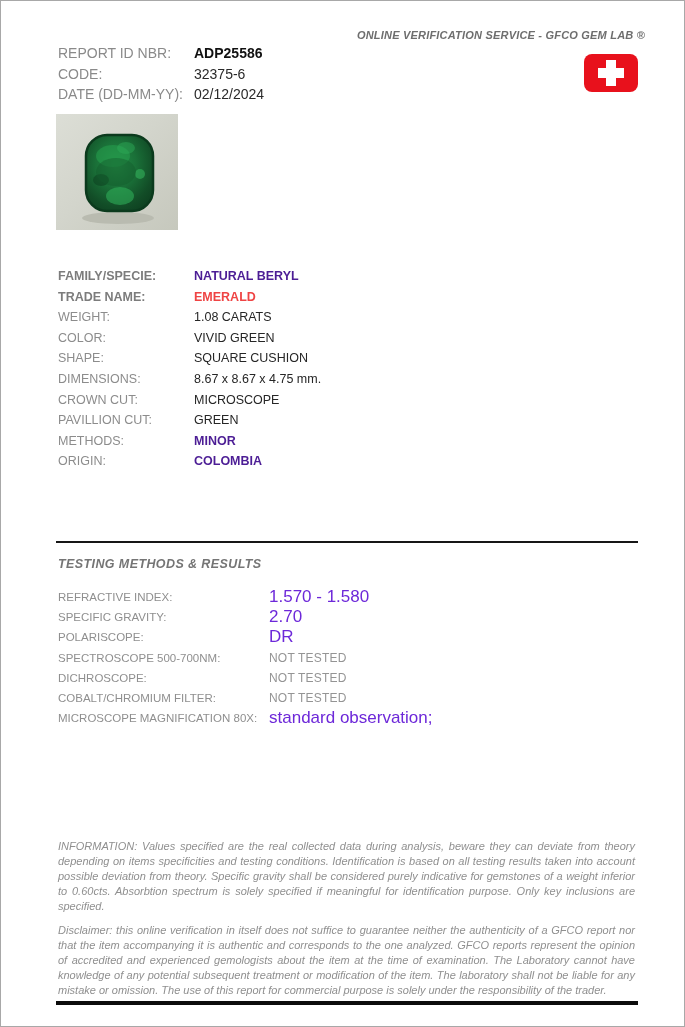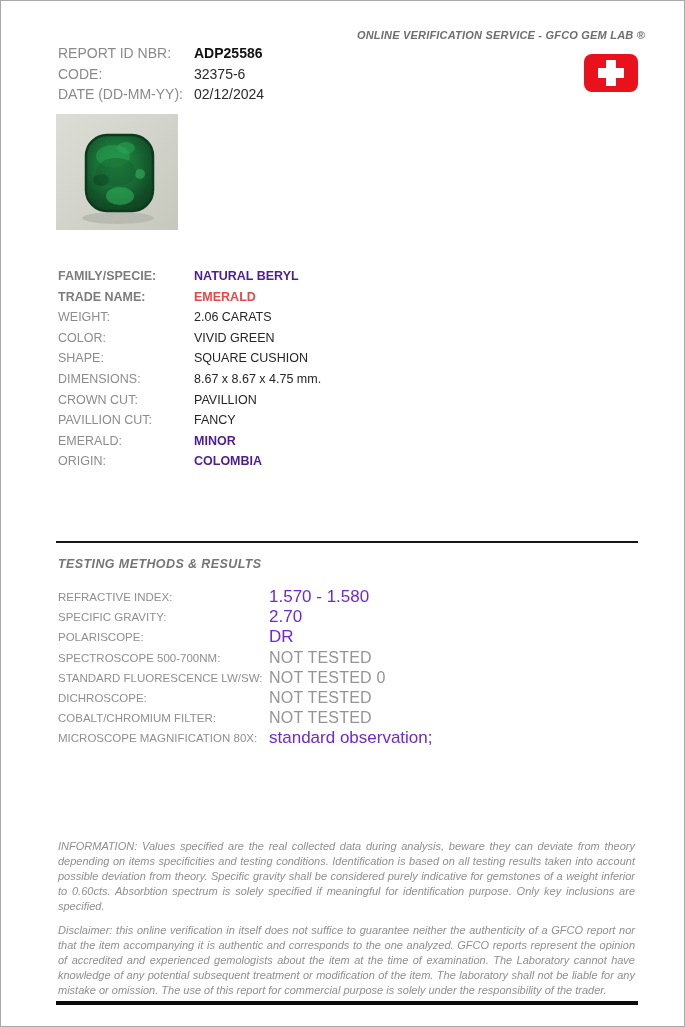--- a/index.html
+++ b/index.html
@@ -57,21 +57,21 @@
   }
   .section-title {
     position:absolute; top:556px; left:57px;
     font-size:12.5px; font-weight:bold; font-style:italic;
     color:#757575; letter-spacing:.4px;
   }
   .test-fields { position:absolute; top:586px; left:57px; }
   .trow { display:flex; height:20.2px; align-items:center; }
   .trow .lbl { width:211px; color:#8f8f8f; font-size:11.5px; }
   .trow .val { color:#6d28d9; font-size:17px; }
-  .trow .val.light { color:#949494; font-size:16px; letter-spacing:.2px; }
+  .trow .val.light { color:#949494; font-size:12px; letter-spacing:.2px; }
 
   
   .para {
     position:absolute; left:57px; width:577px;
     font-size:11px; font-style:italic; color:#8f8f8f;
     text-align:justify; line-height:15px;
   }
   .para.info { top:838px; }
   .para.disc { top:922px; }
 
@@ -131,44 +131,44 @@
   <div class="irow">
     <span class="lbl b">FAMILY/SPECIE:</span>
     <span class="val b">NATURAL BERYL</span>
   </div>
   <div class="irow">
     <span class="lbl b">TRADE NAME:</span>
     <span class="val red">EMERALD</span>
   </div>
   <div class="irow">
     <span class="lbl">WEIGHT:</span>
-    <span class="val">2.06 CARATS</span>
+    <span class="val">1.08 CARATS</span>
   </div>
   <div class="irow">
     <span class="lbl">COLOR:</span>
     <span class="val">VIVID GREEN</span>
   </div>
   <div class="irow">
     <span class="lbl">SHAPE:</span>
     <span class="val">SQUARE CUSHION</span>
   </div>
   <div class="irow">
     <span class="lbl">DIMENSIONS:</span>
     <span class="val">8.67 x 8.67 x 4.75 mm.</span>
   </div>
   <div class="irow">
     <span class="lbl">CROWN CUT:</span>
-    <span class="val">PAVILLION</span>
+    <span class="val">MICROSCOPE</span>
   </div>
   <div class="irow">
     <span class="lbl">PAVILLION CUT:</span>
-    <span class="val">FANCY</span>
-  </div>
-  <div class="irow">
-    <span class="lbl">EMERALD:</span>
+    <span class="val">GREEN</span>
+  </div>
+  <div class="irow">
+    <span class="lbl">METHODS:</span>
     <span class="val b">MINOR</span>
   </div>
   <div class="irow">
     <span class="lbl">ORIGIN:</span>
     <span class="val b">COLOMBIA</span>
   </div>
 </div>
 
 <div class="divider"></div>
 <div class="section-title">TESTING METHODS &amp; RESULTS</div>
@@ -184,24 +184,20 @@
   </div>
   <div class="trow">
     <span class="lbl">POLARISCOPE:</span>
     <span class="val">DR</span>
   </div>
   <div class="trow">
     <span class="lbl">SPECTROSCOPE 500-700NM:</span>
     <span class="val light">NOT TESTED</span>
   </div>
   <div class="trow">
-    <span class="lbl">STANDARD FLUORESCENCE LW/SW:</span>
-    <span class="val light">NOT TESTED 0</span>
-  </div>
-  <div class="trow">
     <span class="lbl">DICHROSCOPE:</span>
     <span class="val light">NOT TESTED</span>
   </div>
   <div class="trow">
     <span class="lbl">COBALT/CHROMIUM FILTER:</span>
     <span class="val light">NOT TESTED</span>
   </div>
   <div class="trow">
     <span class="lbl">MICROSCOPE MAGNIFICATION 80X:</span>
     <span class="val">standard observation;</span>

